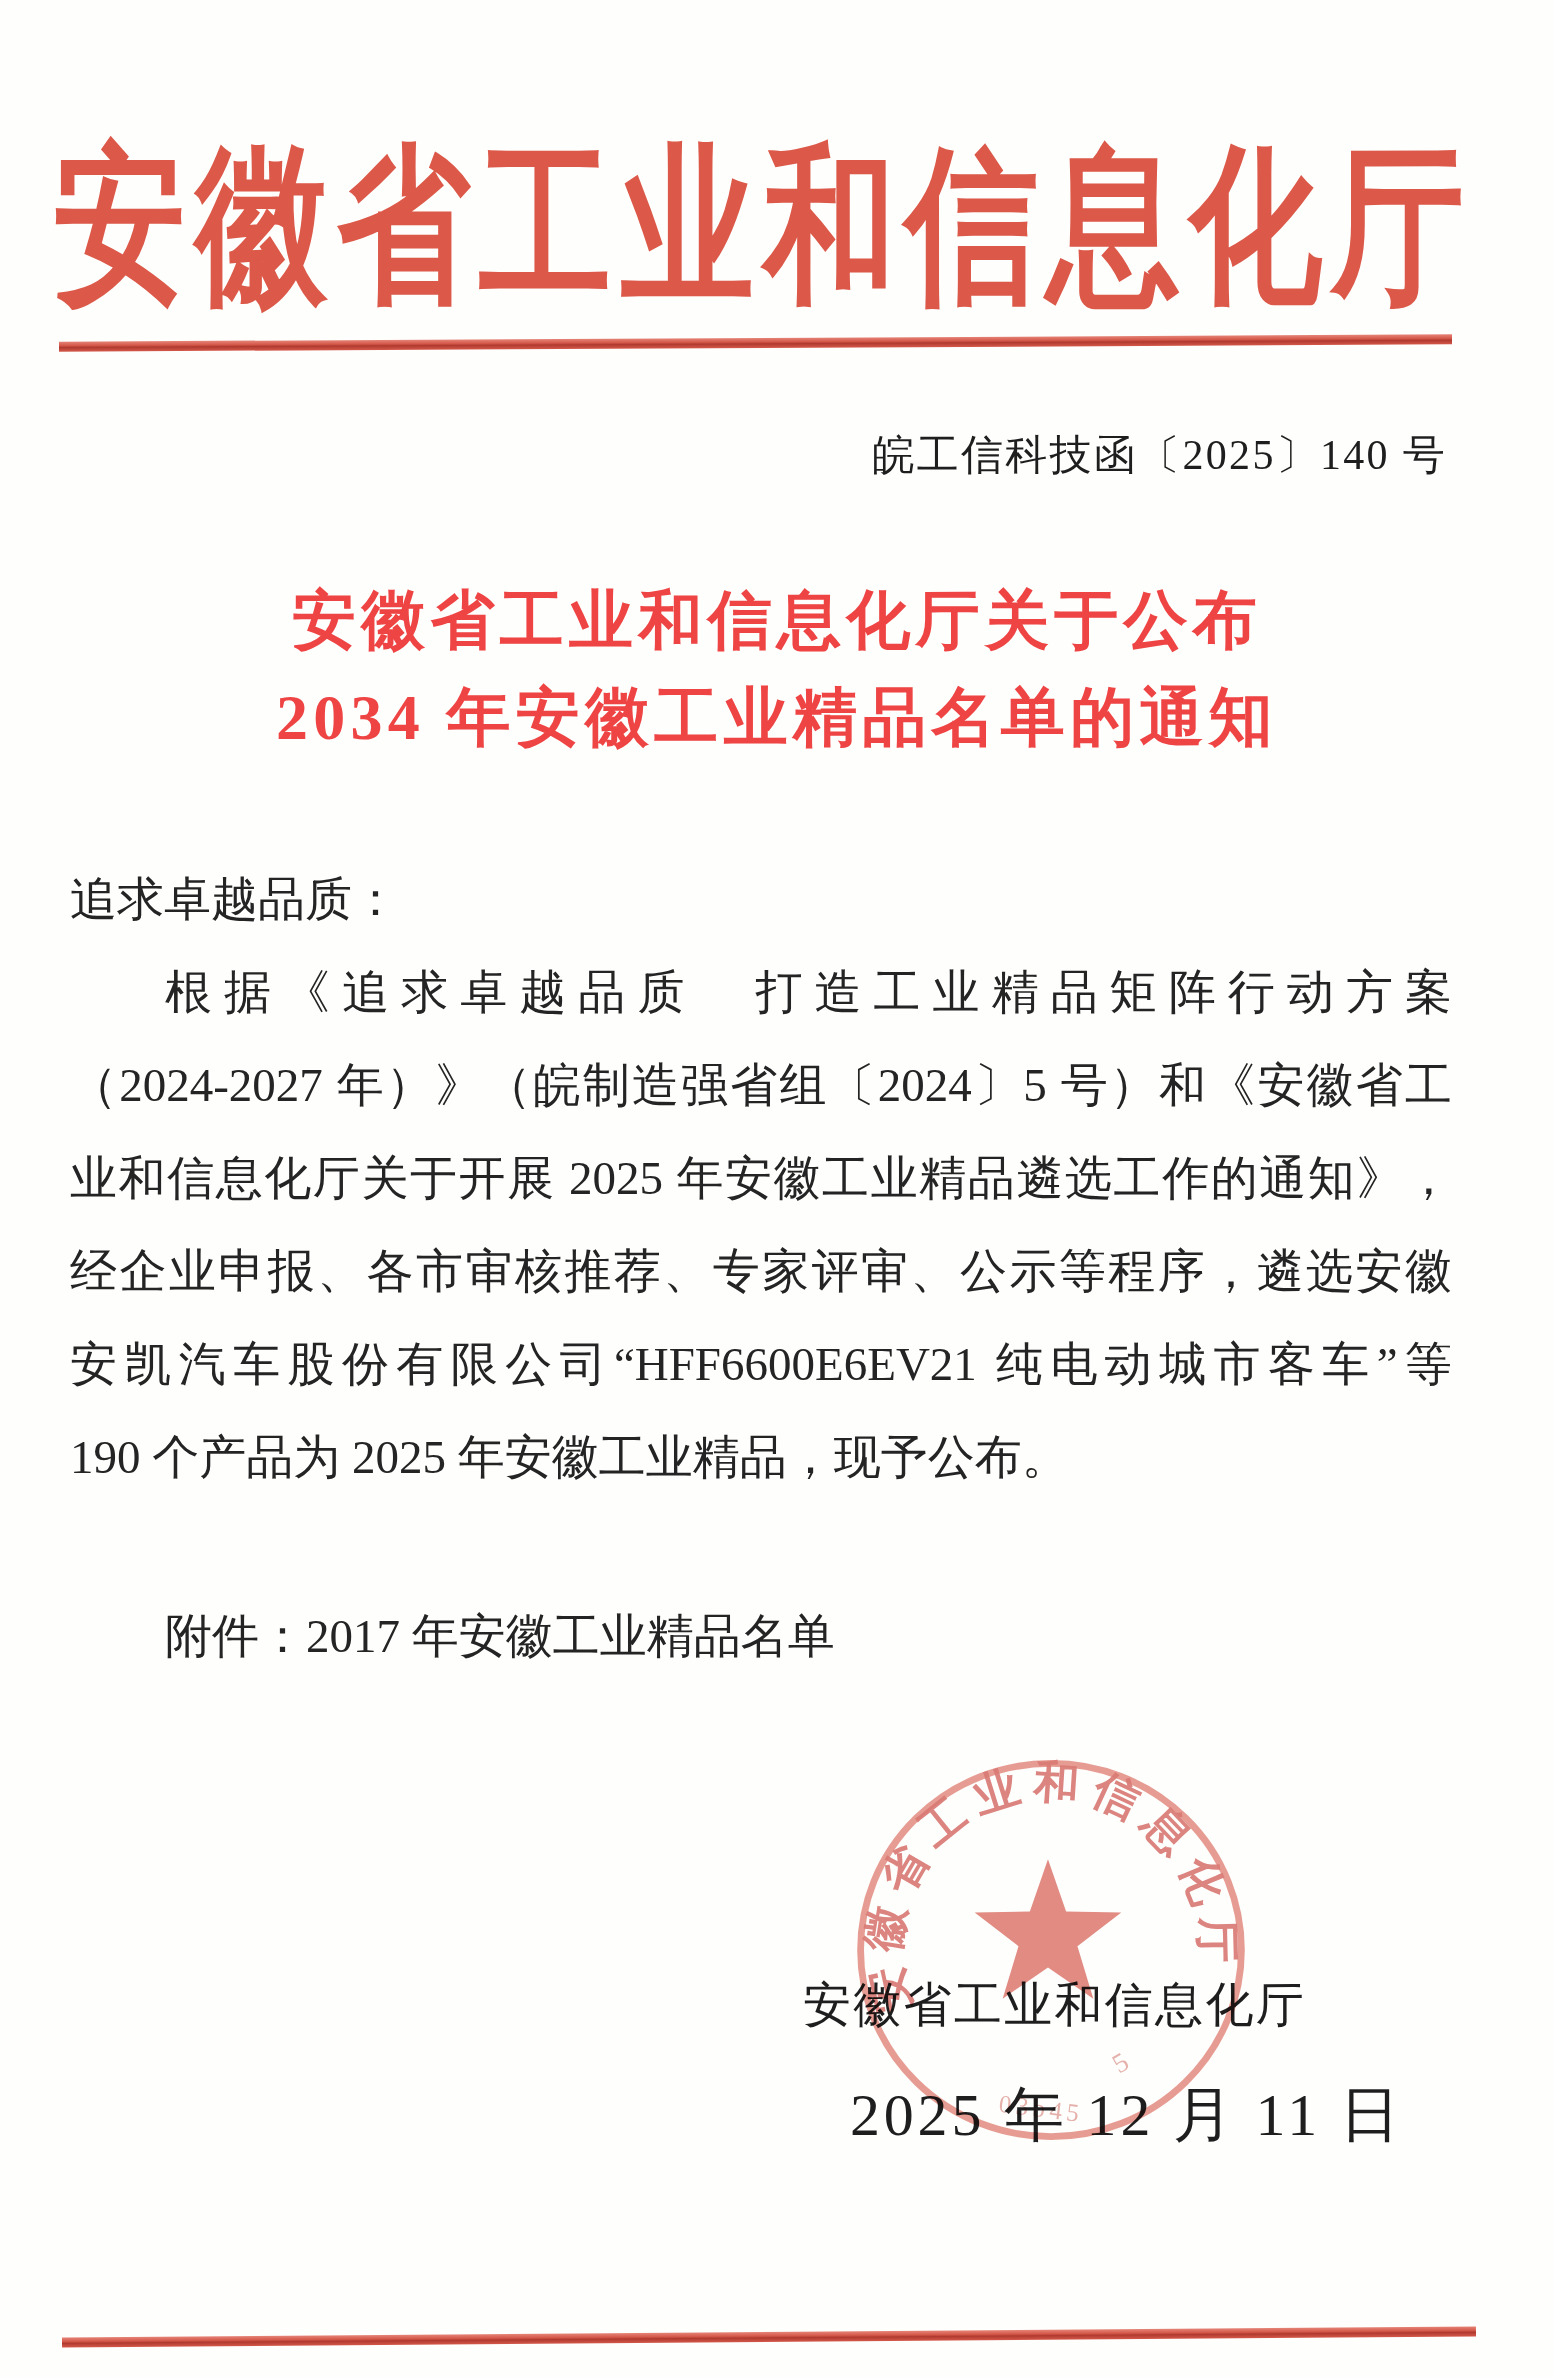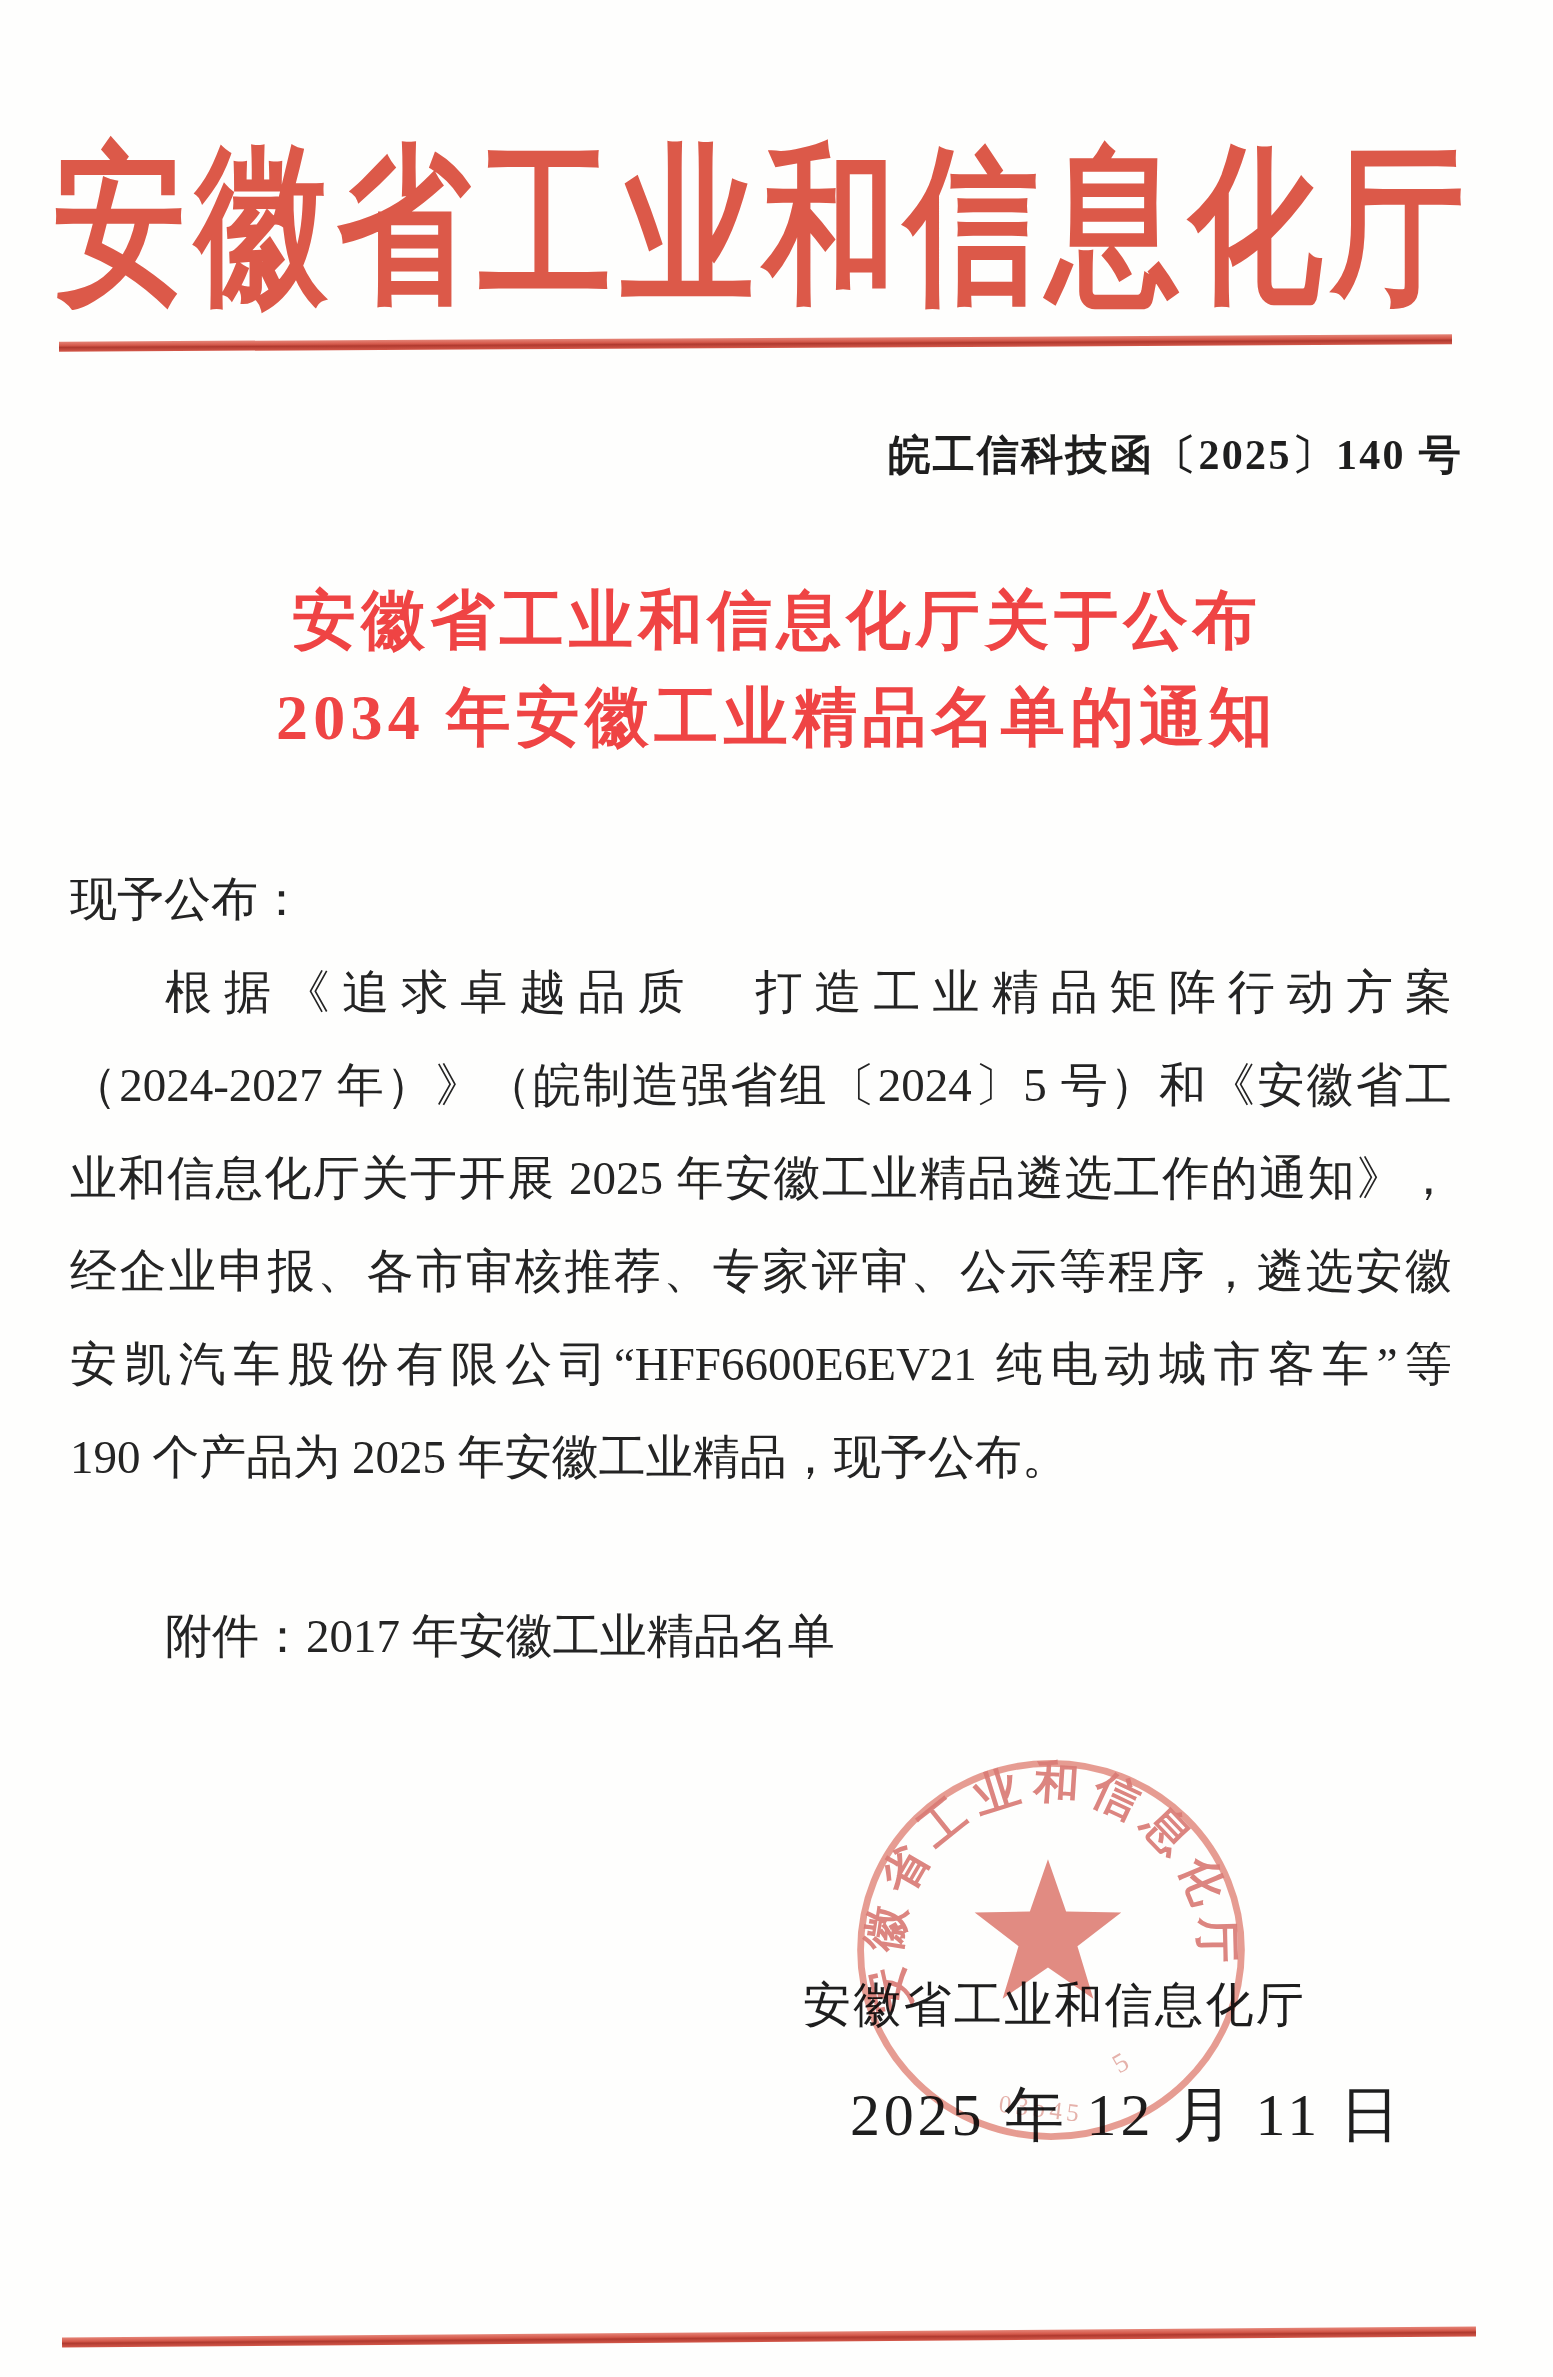--- a/index.html
+++ b/index.html
@@ -19,22 +19,22 @@
     transform:scaleY(1.28);transform-origin:top left;
   }
   .redline{
     position:absolute;height:9.8px;
     background:linear-gradient(180deg,#e58477 0%,#d4584a 40%,#b03a2f 58%,#d4584a 100%);
   }
   .redline.top{top:338px;left:59px;width:1393px;transform:rotate(-0.3deg);}
   .redline.bottom{top:2332px;left:62px;width:1414px;transform:rotate(-0.45deg);}
   
   .doc-number{
-    position:absolute;top:427px;right:91px;
-    font-size:42px;letter-spacing:2.3px;color:#1e1e1e;white-space:nowrap;font-weight:bold;
+    position:absolute;top:427px;right:107px;
+    font-size:42px;letter-spacing:2.3px;color:#1e1e1e;white-space:nowrap;
   }
   
   .title{
     position:absolute;top:572px;left:0;width:1554px;
     text-align:center;font-size:64px;font-weight:700;color:#ef4444;
   }
   .title .tline{line-height:97px;letter-spacing:5.3px;white-space:nowrap;}
   
   .bodytext{
     position:absolute;top:853px;left:70px;width:1382px;
@@ -81,21 +81,21 @@
   <div class="redline top"></div>
 
   <div class="doc-number">皖工信科技函〔2025〕140 号</div>
 
   <div class="title">
     <div class="tline">安徽省工业和信息化厅关于公布</div>
     <div class="tline">2034 年安徽工业精品名单的通知</div>
   </div>
 
   <div class="bodytext">
-    <div class="line">现予公布：</div>
+    <div class="line">追求卓越品质：</div>
     <div class="line just indent">根据《追求卓越品质　打造工业精品矩阵行动方案</div>
     <div class="line just">（2024-2027 年）》（皖制造强省组〔2024〕5 号）和《安徽省工</div>
     <div class="line just">业和信息化厅关于开展 2025 年安徽工业精品遴选工作的通知》，</div>
     <div class="line just">经企业申报、各市审核推荐、专家评审、公示等程序，遴选安徽</div>
     <div class="line just">安凯汽车股份有限公司“HFF6600E6EV21 纯电动城市客车”等</div>
     <div class="line">190 个产品为 2025 年安徽工业精品，现予公布。</div>
     <div class="spacer"></div>
     <div class="line indent">附件：2017 年安徽工业精品名单</div>
   </div>
 

